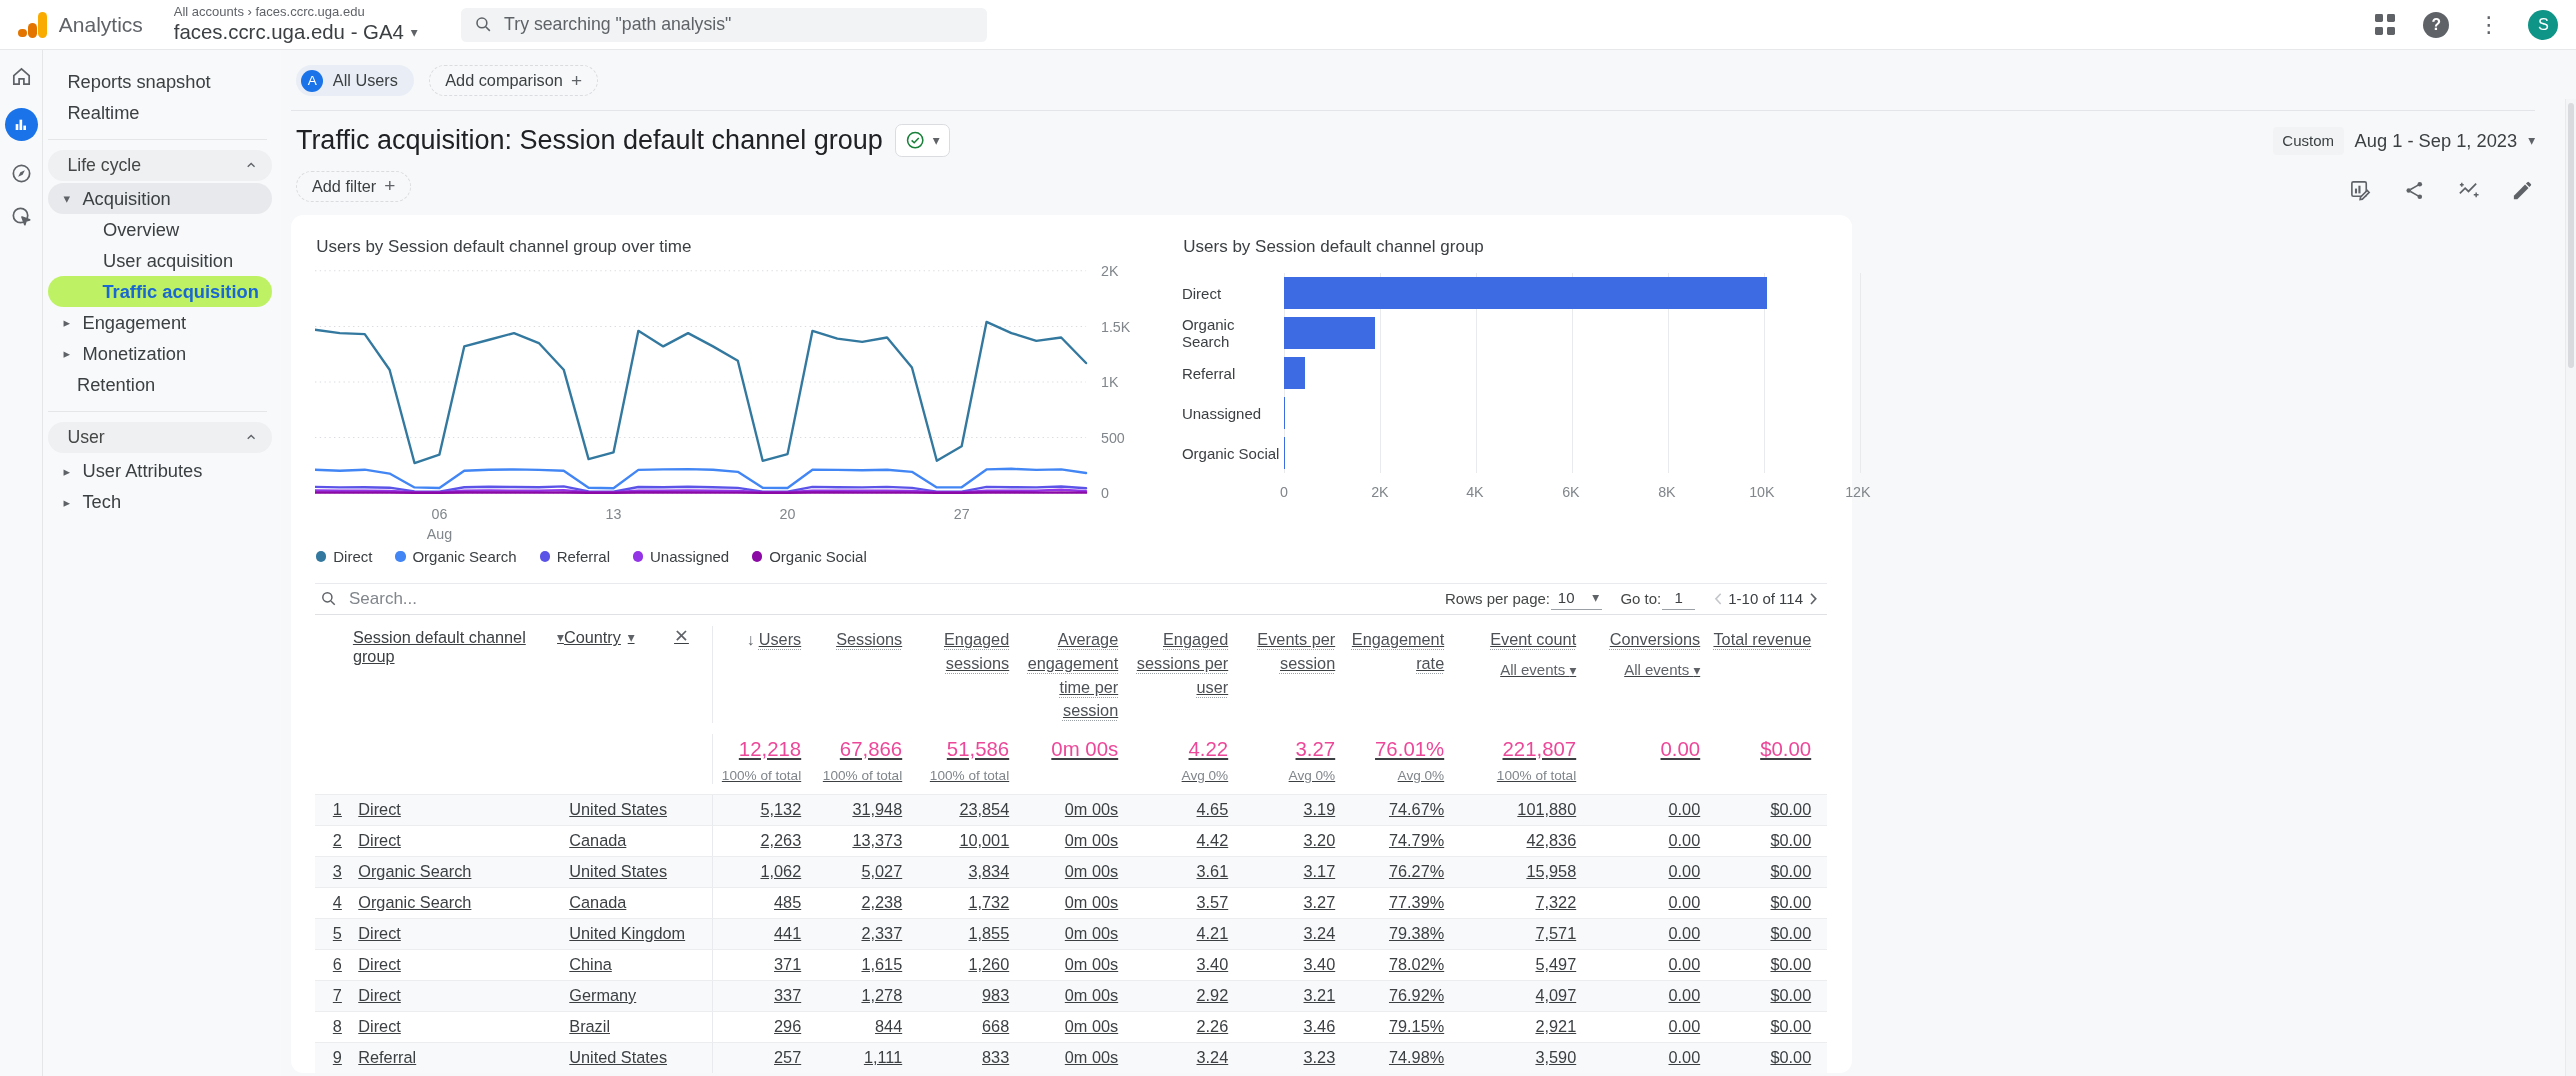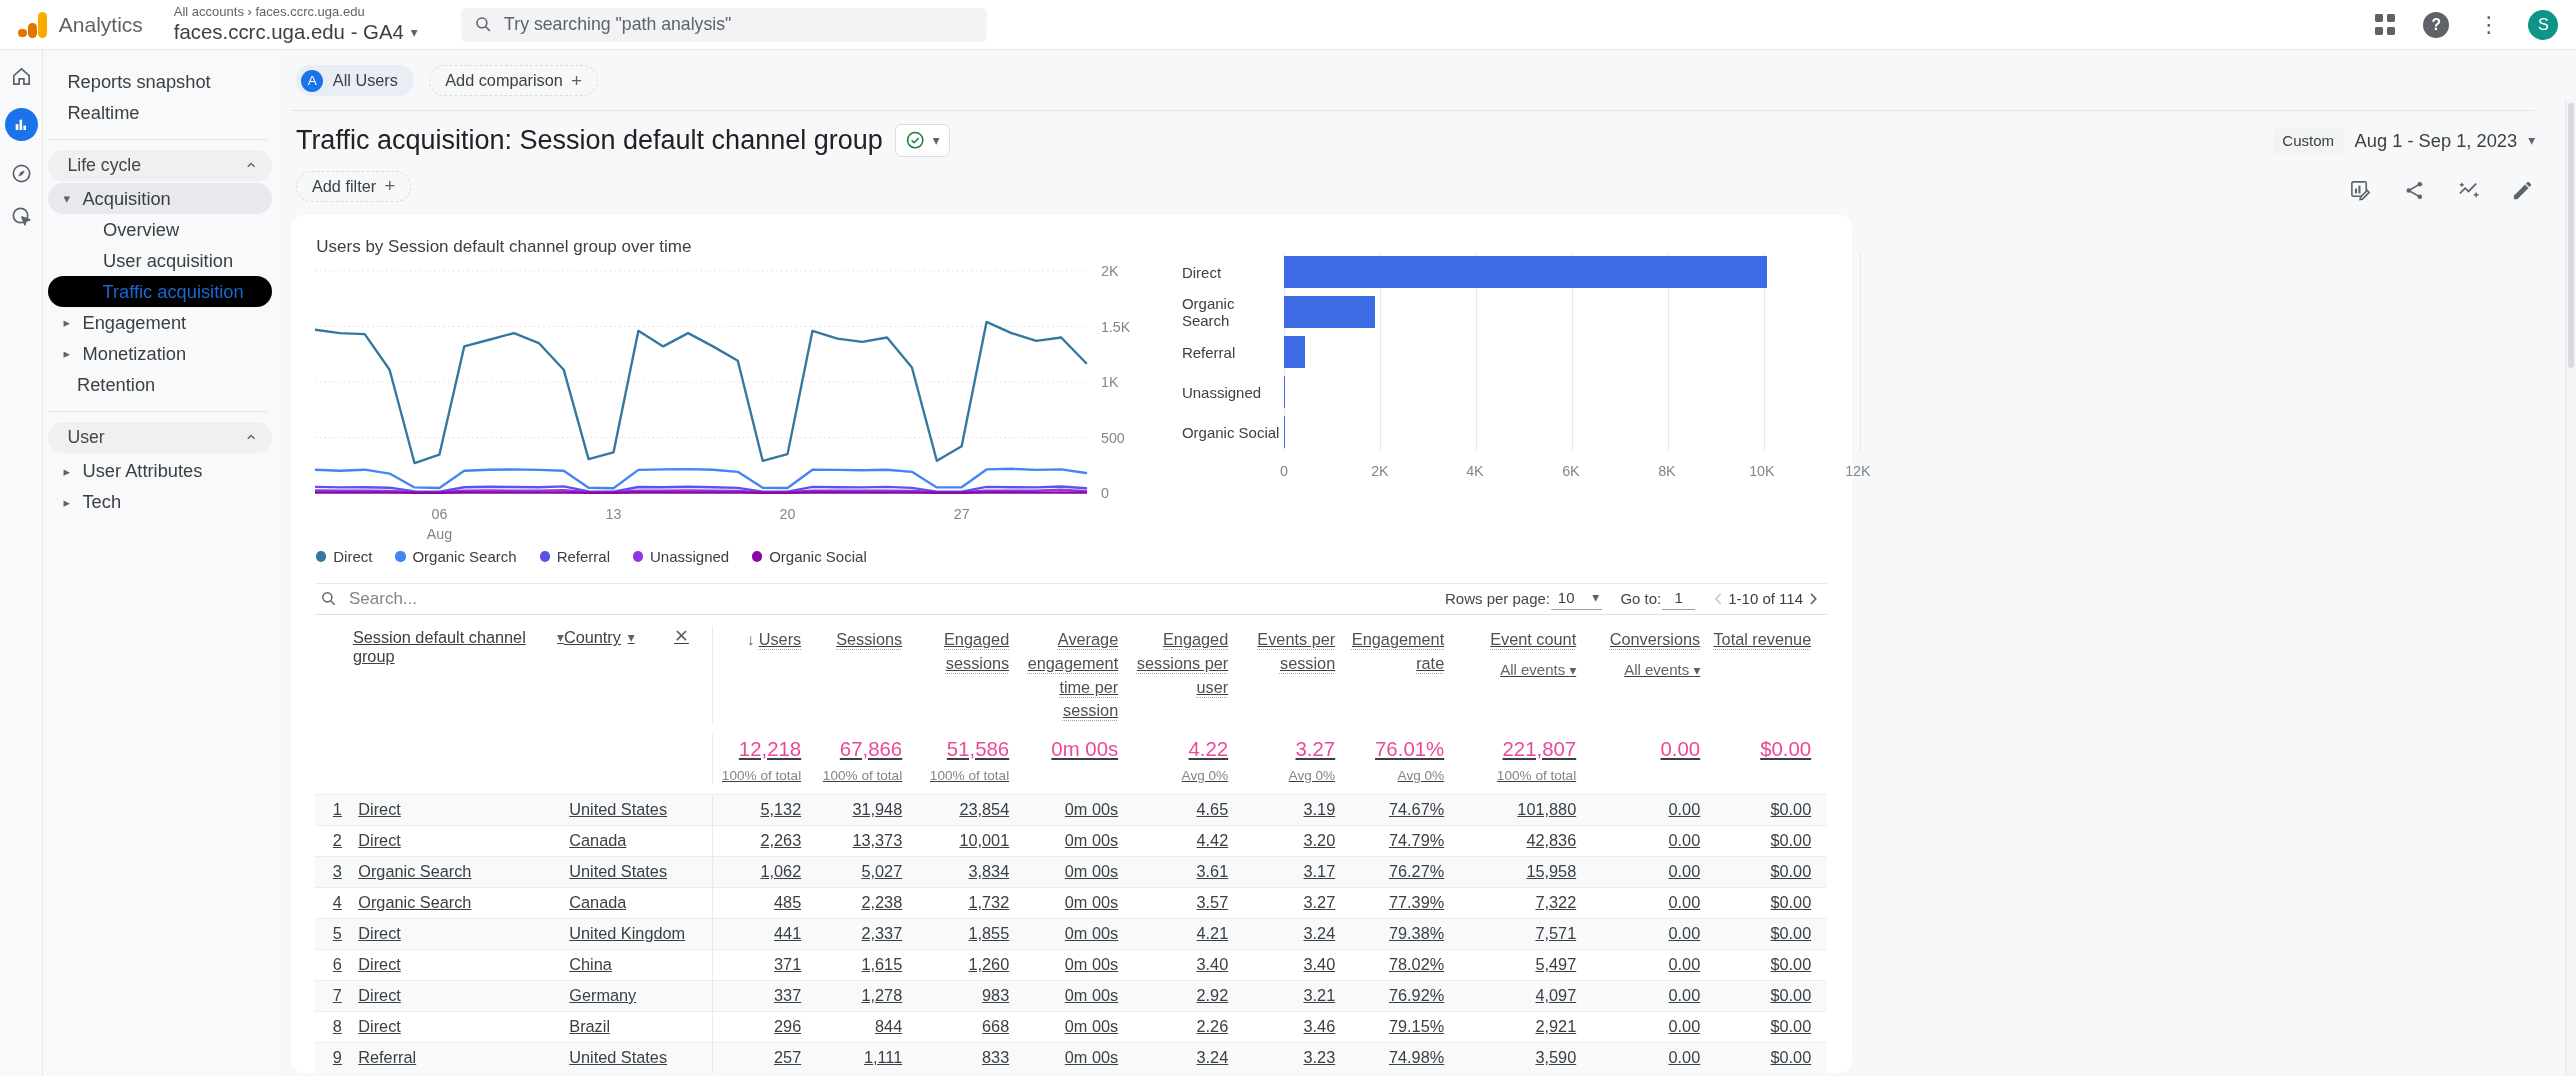--- a/index.html
+++ b/index.html
@@ -44,21 +44,21 @@
   .nav-item { height:31px; display:flex; align-items:center; cursor:pointer; }
   .nav-link, .nav-leaf { padding-left:24.4px; }
   .nav-leaf { padding-left:34px; }
   .nav-section { margin:9.5px 9.5px 2.7px 5.4px; padding:0 12.2px 0 19px; height:31px; background:#eef0f2;
     border-radius:15.6px; display:flex; align-items:center; justify-content:space-between;
     font-size:17.7px; color:#444746;}
   .nav-parent { padding-left:15px; gap:6.8px; }
   .nav-parent.expanded { margin:0 9.5px 0 5.4px; background:#e7e9ec; border-radius:15.6px; padding-left:9.5px; }
   .nav-parent .tri { font-size:13px; color:#5f6368; width:17.7px; text-align:center;}
   .nav-child { padding-left:60px; }
-  .nav-child.selected { margin:0 9.5px 0 5.4px; padding-left:54px; background:#000000; border-radius:15.6px; color:#1967d2;}
+  .nav-child.selected { margin:0 9.5px 0 5.4px; padding-left:54px; background:#bef264; border-radius:15.6px; color:#1967d2;font-weight:bold;}
   .nav-divider { border-top:0.7px solid #e4e6e8; margin:11px 13.6px 9.5px 5.4px; }
   .chev-up { width:16.3px; height:16.3px; color:#5f6368;}
   
   .main { flex:1; position:relative; padding:0 41px 0 9.5px; }
   .chiprow { display:flex; align-items:center; gap:15px; margin:15px 0 0 5.4px; }
   .chip-audience { height:31px; border-radius:15.6px; background:#e9eef6; display:flex; align-items:center;
     padding:0 16.3px 0 5.4px; gap:9.5px; font-size:16.3px; color:#3c4043;}
   .chip-audience .abadge { width:22px; height:22px; border-radius:50%; background:#1a73e8; color:#fff;
     display:flex; align-items:center; justify-content:center; font-size:13.6px;}
   .chip-dashed { height:31px; border-radius:15.6px; border:1.4px dashed #dadce0; display:flex; align-items:center;
@@ -368,20 +368,21 @@
                 <span class="ldot" style="background: rgb(147, 52, 230);"></span>
                 <span>Unassigned</span>
               </span>
               <span class="litem">
                 <span class="ldot" style="background: rgb(139, 10, 165);"></span>
                 <span>Organic Social</span>
               </span>
             </div>
         </div>
         <div class="chart-block barchart">
+          <div class="chart-title">Users by Session default channel group</div>
           <div class="bar-wrap">
             <div class="bar-labels" id="barlabels">
                 <div>Direct</div>
                 <div>Organic Search</div>
                 <div>Referral</div>
                 <div>Unassigned</div>
                 <div>Organic Social</div>
               </div>
             <div class="bar-plot" id="barplot">
                 <div class="bar-row">

